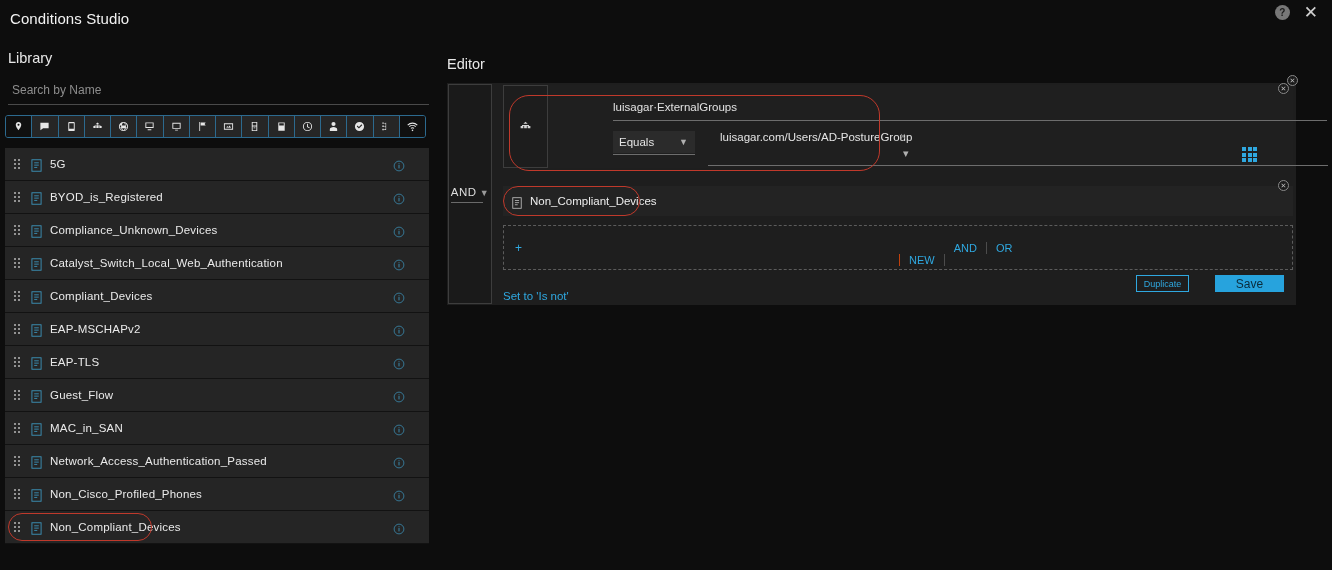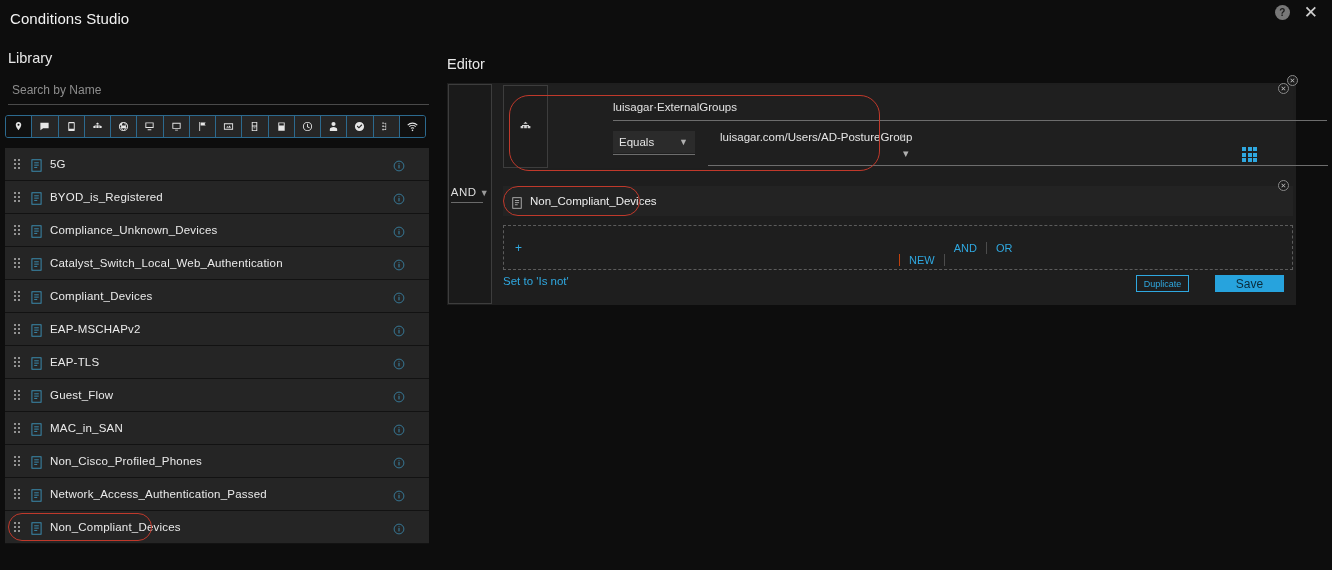--- a/index.html
+++ b/index.html
@@ -143,21 +143,21 @@
   .dz-plus { position: absolute; left: 11px; color: #2fa8e0; font-size: 12px; cursor: pointer; }
   .dz-actions { position: absolute; left: 395px; display: flex; align-items: center; }
   .dz-actions a {
     color: #2fa8e0; font-size: 11px; padding: 0 9px; cursor: pointer;
     text-decoration: none; border-right: 1px solid #4c4c4c;
   }
   .dz-actions a:first-child { border-left: 1px solid #c2410c; margin-top: 24px; }
   .dz-actions a:last-child { border-right: none; }
 
   .ed-footer { position: absolute; left: 56px; top: 192px; width: 790px; height: 24px; }
-  .isnot-link { position: absolute; left: 0; top: 0; color: #2fa8e0; font-size: 11.5px; cursor: pointer; }
+  .isnot-link { position: absolute; left: 0; top: 15px; color: #2fa8e0; font-size: 11.5px; cursor: pointer; }
   .btn-dup {
     position: absolute; right: 104px; top: 0; width: 53px; height: 17px;
     border: 1px solid #2fa8e0; color: #2fa8e0; background: transparent;
     font-size: 9px; font-family: "Liberation Sans", sans-serif; cursor: pointer;
   }
   .btn-save {
     position: absolute; right: 9px; top: 0; width: 69px; height: 17px;
     background: #27a3dd; color: #0b2b3a; border: none;
     font-size: 12px; font-family: "Liberation Sans", sans-serif; cursor: pointer;
   }
@@ -478,43 +478,43 @@
           <i></i>
           <i></i>
           <i></i>
         </span>
         <span class="doc-ic"><svg viewBox="0 0 14 17">
             <rect x="1" y="1" width="12" height="15"></rect>
             <line x1="4" y1="5" x2="10" y2="5"></line>
             <line x1="4" y1="8" x2="10" y2="8"></line>
             <line x1="4" y1="11" x2="8" y2="11"></line>
           </svg></span>
+        <span class="row-label">Network_Access_Authentication_Passed</span>
+        <span class="info-ic"><svg viewBox="0 0 16 16">
+            <circle cx="8" cy="8" r="6.5" fill="none" stroke="#3c92b8" stroke-width="1"></circle>
+            <rect x="7.4" y="4.4" width="1.2" height="1.2" fill="#3c92b8"></rect>
+            <rect x="7.4" y="6.6" width="1.2" height="4.6" fill="#3c92b8"></rect>
+          </svg></span>
+      </div>
+      <div class="lib-row">
+        <span class="grip">
+          <i></i>
+          <i></i>
+          <i></i>
+          <i></i>
+          <i></i>
+          <i></i>
+        </span>
+        <span class="doc-ic"><svg viewBox="0 0 14 17">
+            <rect x="1" y="1" width="12" height="15"></rect>
+            <line x1="4" y1="5" x2="10" y2="5"></line>
+            <line x1="4" y1="8" x2="10" y2="8"></line>
+            <line x1="4" y1="11" x2="8" y2="11"></line>
+          </svg></span>
         <span class="row-label">Non_Cisco_Profiled_Phones</span>
-        <span class="info-ic"><svg viewBox="0 0 16 16">
-            <circle cx="8" cy="8" r="6.5" fill="none" stroke="#3c92b8" stroke-width="1"></circle>
-            <rect x="7.4" y="4.4" width="1.2" height="1.2" fill="#3c92b8"></rect>
-            <rect x="7.4" y="6.6" width="1.2" height="4.6" fill="#3c92b8"></rect>
-          </svg></span>
-      </div>
-      <div class="lib-row">
-        <span class="grip">
-          <i></i>
-          <i></i>
-          <i></i>
-          <i></i>
-          <i></i>
-          <i></i>
-        </span>
-        <span class="doc-ic"><svg viewBox="0 0 14 17">
-            <rect x="1" y="1" width="12" height="15"></rect>
-            <line x1="4" y1="5" x2="10" y2="5"></line>
-            <line x1="4" y1="8" x2="10" y2="8"></line>
-            <line x1="4" y1="11" x2="8" y2="11"></line>
-          </svg></span>
-        <span class="row-label">Network_Access_Authentication_Passed</span>
         <span class="info-ic"><svg viewBox="0 0 16 16">
             <circle cx="8" cy="8" r="6.5" fill="none" stroke="#3c92b8" stroke-width="1"></circle>
             <rect x="7.4" y="4.4" width="1.2" height="1.2" fill="#3c92b8"></rect>
             <rect x="7.4" y="6.6" width="1.2" height="4.6" fill="#3c92b8"></rect>
           </svg></span>
       </div>
       <div class="lib-row annotated">
         <span class="grip">
           <i></i>
           <i></i>

